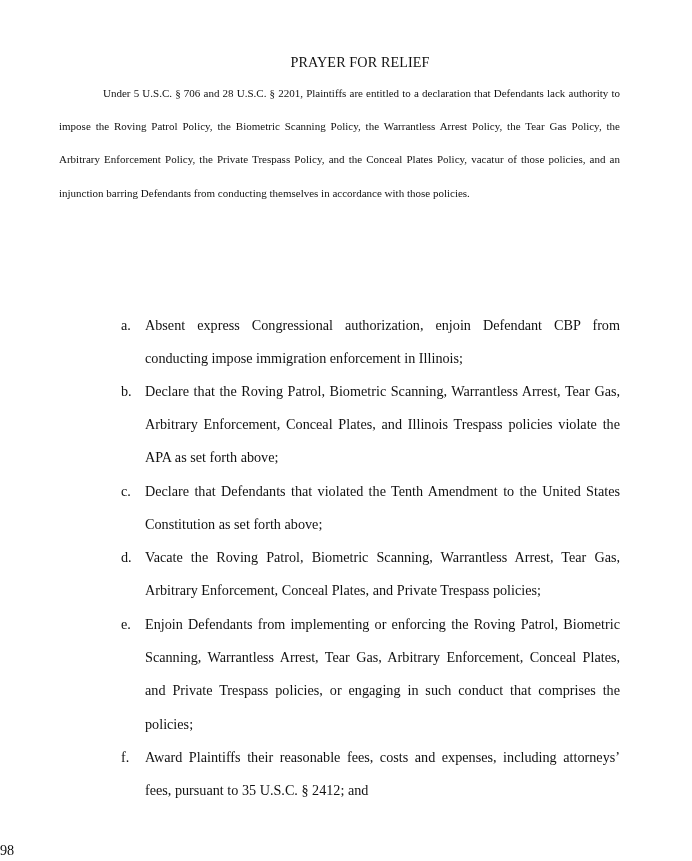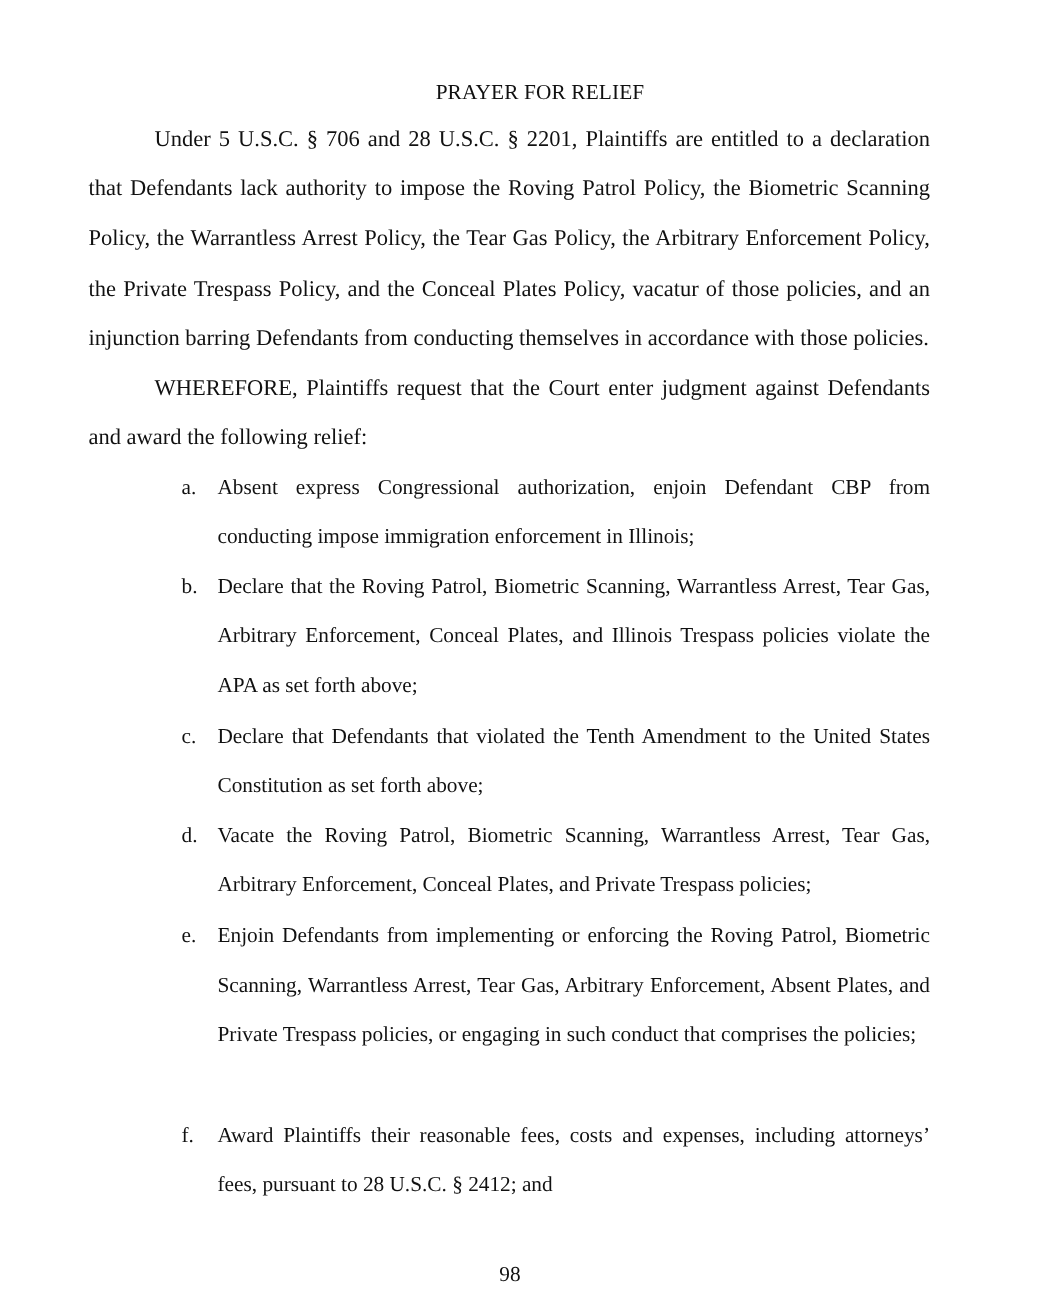--- a/index.html
+++ b/index.html
@@ -30,21 +30,21 @@
       font-weight: normal;
       font-size: 14.2px;
       line-height: 20px;
       letter-spacing: 0.1px;
       margin-left: 20px;
     }
     .para {
       position: absolute;
       left: 59px;
       width: 561px;
-      font-size: 15px;
+      font-size: 11px;
       line-height: 33.2px;
       text-align: justify;
       text-indent: 44px;
       margin: 0;
     }
     .p1 { top: 77px; }
     .p2 { top: 243px; }
 
     .list {
       position: absolute;
@@ -75,58 +75,57 @@
     .item-c { top: 475px; }
     .item-d { top: 541px; }
     .item-e { top: 608px; }
     .item-f { top: 741px; }
 
     .page-number {
       position: absolute;
       top: 841px;
       left: 0;
       width: 680px;
-      text-align: center;
+      text-align: left;
       font-size: 14.2px;
       line-height: 18px;
     }
   </style>
 </head>
 <body>
 
 <div class="page">
 
   <div class="heading">PRAYER FOR RELIEF</div>
 
   <p class="para p1">Under 5 U.S.C. § 706 and 28 U.S.C. § 2201, Plaintiffs are entitled to a declaration that Defendants lack authority to impose the Roving Patrol Policy, the Biometric Scanning Policy, the Warrantless Arrest Policy, the Tear Gas Policy, the Arbitrary Enforcement Policy, the Private Trespass Policy, and the Conceal Plates Policy, vacatur of those policies, and an injunction barring Defendants from conducting themselves in accordance with those policies.</p>
 
-  <p class="para p2">WHEREFORE, Plaintiffs request that the Court enter judgment against Defendants and award the following relief:</p>
 
   <div class="list">
     <div class="item item-a">
       <span class="marker">a.</span>
       <span class="text">Absent express Congressional authorization, enjoin Defendant CBP from conducting impose immigration enforcement in Illinois;</span>
     </div>
     <div class="item item-b">
       <span class="marker">b.</span>
       <span class="text">Declare that the Roving Patrol, Biometric Scanning, Warrantless Arrest, Tear Gas, Arbitrary Enforcement, Conceal Plates, and Illinois Trespass policies violate the APA as set forth above;</span>
     </div>
     <div class="item item-c">
       <span class="marker">c.</span>
       <span class="text">Declare that Defendants that violated the Tenth Amendment to the United States Constitution as set forth above;</span>
     </div>
     <div class="item item-d">
       <span class="marker">d.</span>
       <span class="text">Vacate the Roving Patrol, Biometric Scanning, Warrantless Arrest, Tear Gas, Arbitrary Enforcement, Conceal Plates, and Private Trespass policies;</span>
     </div>
     <div class="item item-e">
       <span class="marker">e.</span>
-      <span class="text">Enjoin Defendants from implementing or enforcing the Roving Patrol, Biometric Scanning, Warrantless Arrest, Tear Gas, Arbitrary Enforcement, Absent Plates, and Private Trespass policies, or engaging in such conduct that comprises the policies;</span>
+      <span class="text">Enjoin Defendants from implementing or enforcing the Roving Patrol, Biometric Scanning, Warrantless Arrest, Tear Gas, Arbitrary Enforcement, Conceal Plates, and Private Trespass policies, or engaging in such conduct that comprises the policies;</span>
     </div>
     <div class="item item-f">
       <span class="marker">f.</span>
-      <span class="text">Award Plaintiffs their reasonable fees, costs and expenses, including attorneys’ fees, pursuant to 28 U.S.C. § 2412; and</span>
+      <span class="text">Award Plaintiffs their reasonable fees, costs and expenses, including attorneys’ fees, pursuant to 35 U.S.C. § 2412; and</span>
     </div>
   </div>
 
   <div class="page-number">98</div>
 
 </div>
 
 </body></html>

